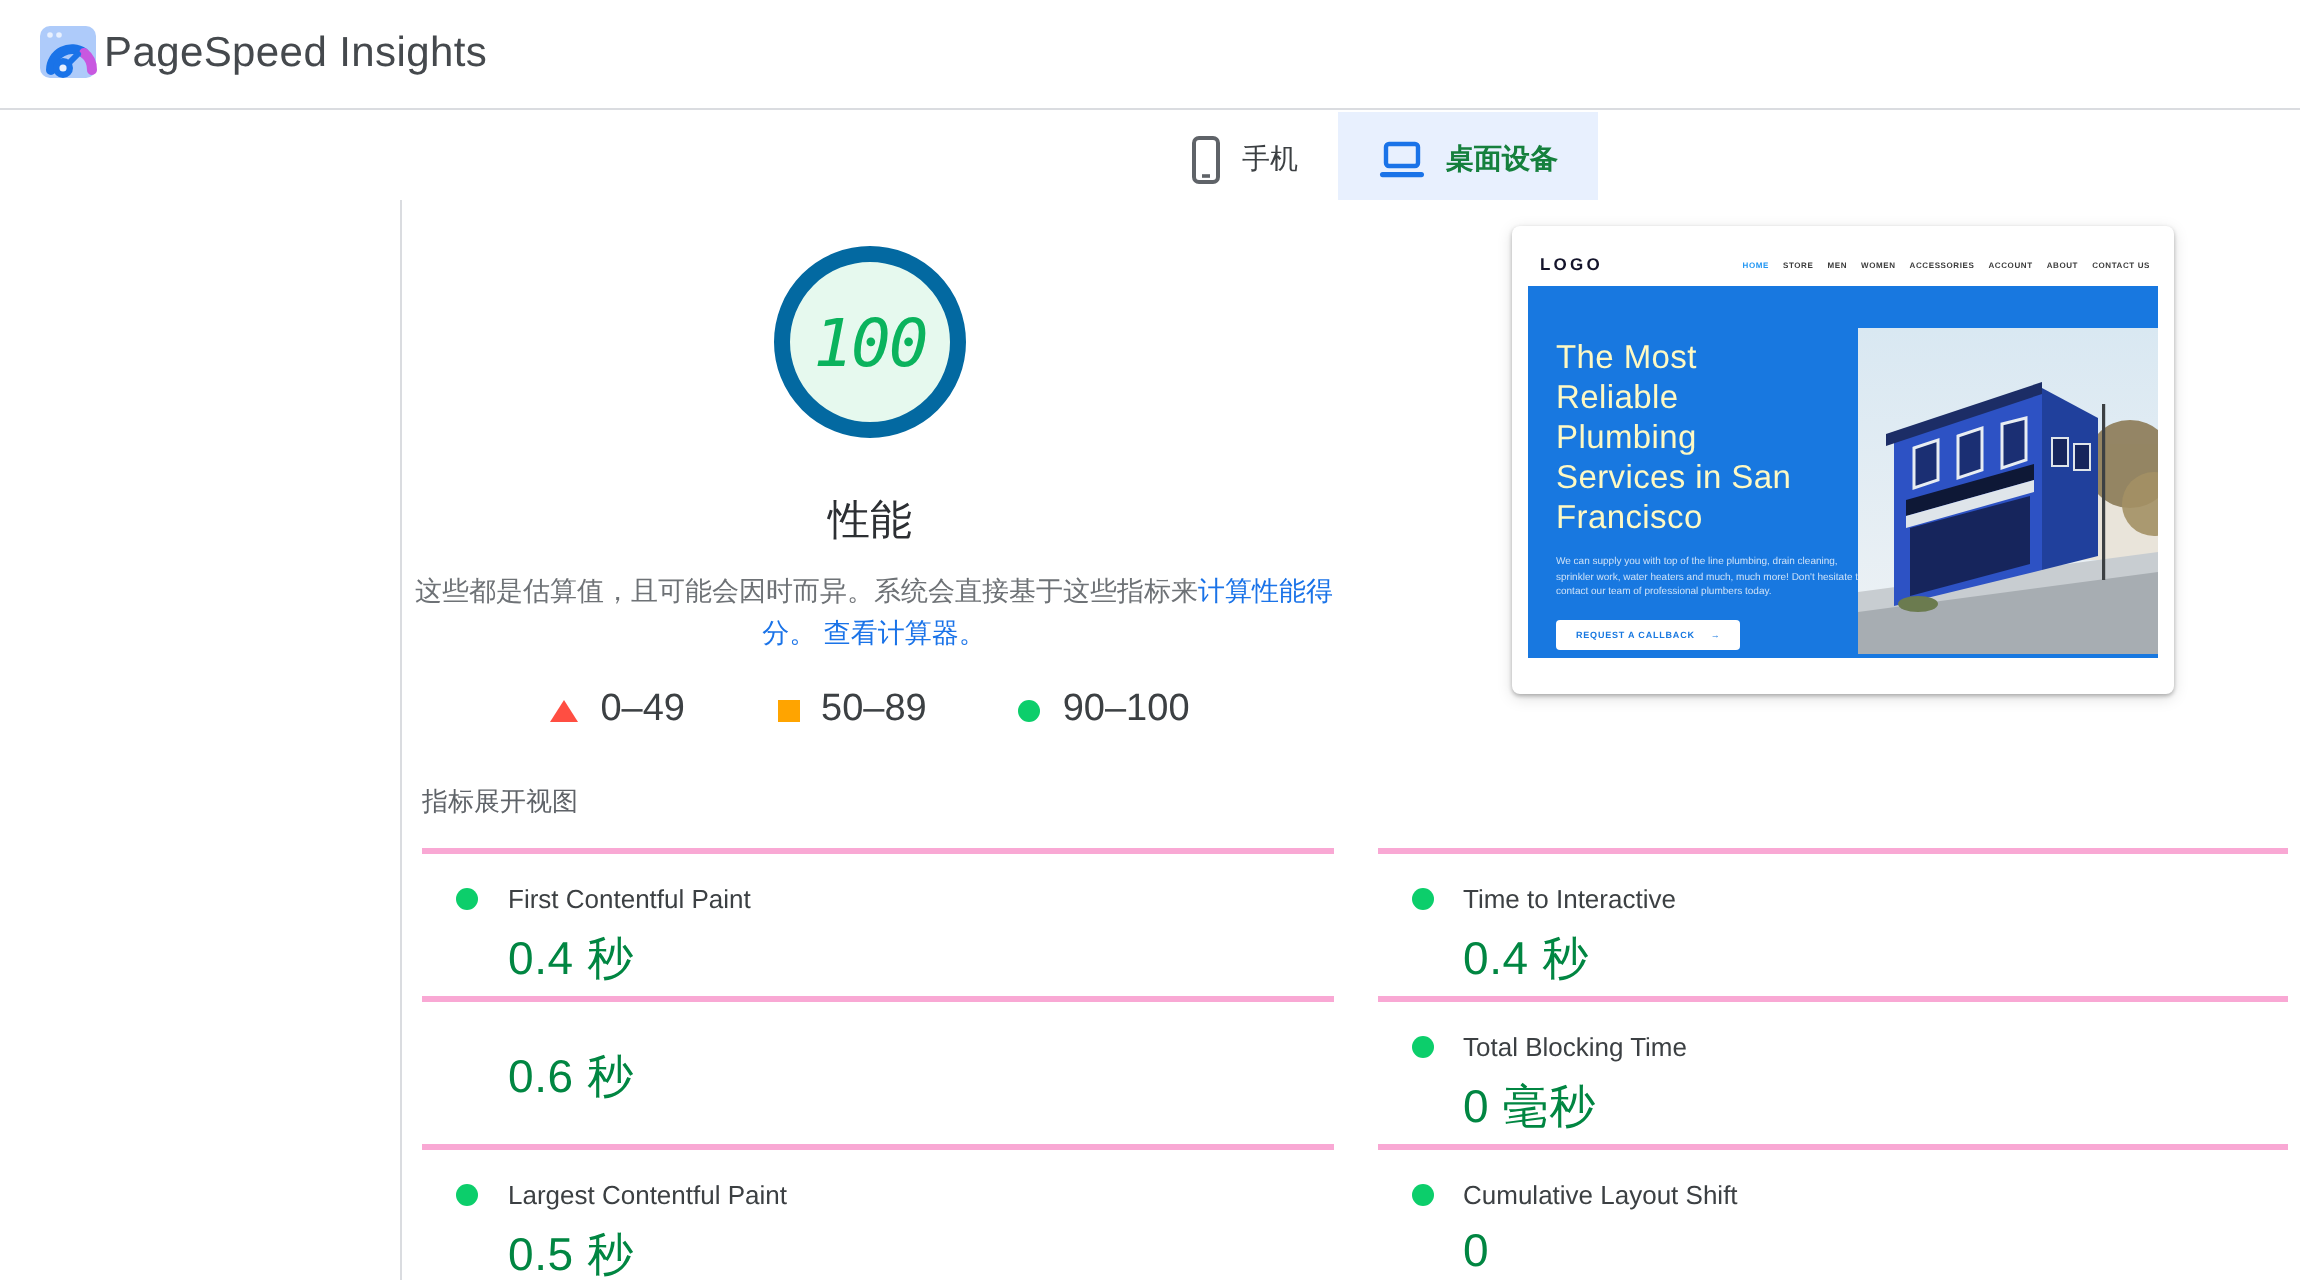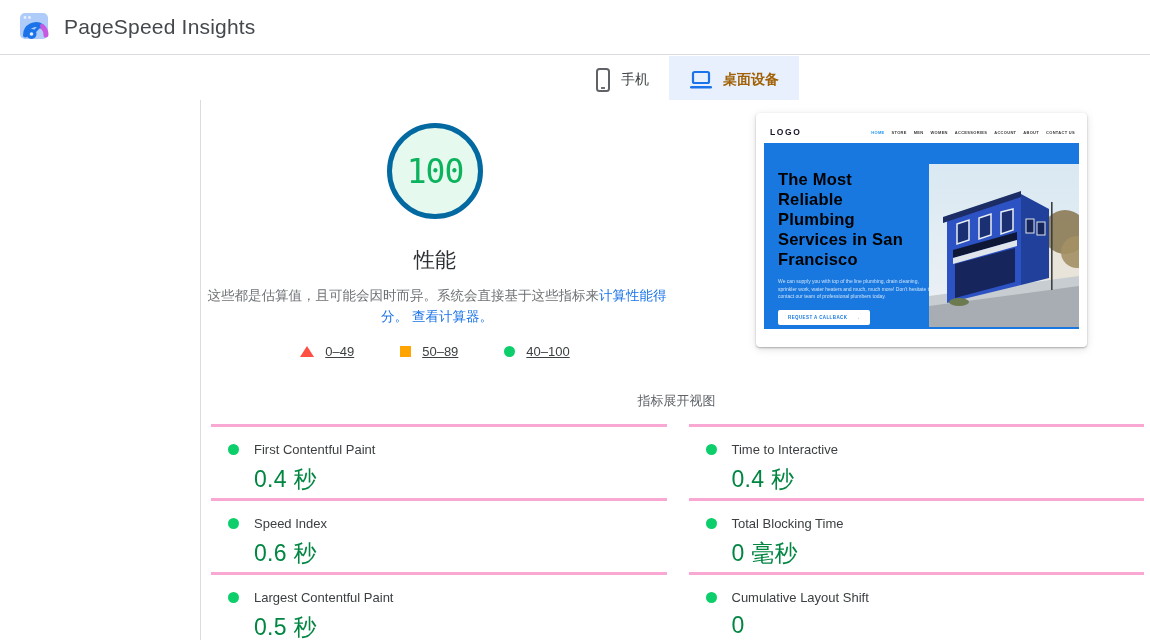--- a/index.html
+++ b/index.html
@@ -8,82 +8,82 @@
     position:relative; overflow:hidden; background:#fff;
     font-family:"Liberation Sans", sans-serif; color:#3c4043;
   }
 
   
   .app-header {
     position:absolute; left:0; top:0; width:1150px; height:55px;
     display:flex; align-items:center; padding-left:18px;
     border-bottom:1px solid #dadce0; background:#fff;
   }
-  .app-title { margin-left:12px; font-size:21px; color:#45494d; letter-spacing:.2px; }
+  .app-title { margin-left:0; font-size:21px; color:#45494d; letter-spacing:.2px; }
 
   
   .tabbar { position:absolute; top:56px; left:0; width:952px; height:47px; }
   .tabs { position:absolute; left:575px; top:0; height:47px; display:flex; }
   .tab { display:flex; align-items:center; gap:10px; padding:0 20px; height:47px; cursor:pointer; font-size:14px; }
   .tab-inactive { color:#3c4043; }
-  .tab-active { background:#e8f0fe; color:#a16207; position:relative; font-weight:700;text-align:right; }
+  .tab-active { background:#e8f0fe; color:#15803d; position:relative; font-weight:700;text-align:right; }
   .tab-underline { position:absolute; left:18px; right:18px; bottom:0; height:3px; background:#1a73e8; border-radius:2px 2px 0 0; }
 
   
   .report-card {
     position:absolute; left:200px; top:100px; width:949px; height:540px;
     background:#fff; border-left:1px solid #dadce0;
   }
 
   
   .summary { position:absolute; left:0; top:0; width:468px; }
   .gauge-row { margin-top:23px; display:flex; justify-content:center; }
   .gauge {
     width:96px; height:96px; border-radius:50%;
-    border:5px solid #0369a1; background:#e6f9ee;
-    display:flex; align-items:center; justify-content:center;
+    border:8px solid #0369a1; background:#e6f9ee;
+    display:flex; align-items:center; justify-content:center;font-style:italic;
   }
   .gauge-score { font-family:"DejaVu Sans Mono", monospace; font-size:33px; color:#0bb35d; letter-spacing:-1px; }
   .category-title { margin-top:27px; text-align:center; font-size:21px; color:#2c2f33; }
   .score-desc {
     width:472px; margin:11px auto 16px; text-align:center;
     font-size:13.5px; line-height:21px; color:#6e7276;
   }
   .inline-link { color:#1a73e8; cursor:pointer; text-decoration:none; }
-  .legend { margin-top:17px; display:flex; justify-content:center; align-items:center; gap:46px; font-size:13px; color:#3c4043;text-decoration:underline; }
+  .legend { margin-top:17px; display:flex; justify-content:center; align-items:center; gap:46px; font-size:19px; color:#3c4043; }
   .legend-item { display:flex; align-items:center; gap:11px; }
   .shape-triangle { width:0; height:0; border-left:7px solid transparent; border-right:7px solid transparent; border-bottom:11px solid #ff4e42; }
   .shape-square { width:11px; height:11px; background:#ffa400; }
   .shape-circle { width:11px; height:11px; border-radius:50%; background:#0cce6b; }
 
   
   .preview-card {
     position:absolute; left:555px; top:13px; width:331px; height:234px;
     background:#fff; border-radius:4px; padding:8px;
     box-shadow:0 1px 2px rgba(0,0,0,.28), 0 2px 8px rgba(0,0,0,.13);
   }
   .pv-nav { height:22px; display:flex; align-items:center; justify-content:space-between; padding:0 4px 0 6px; }
   .pv-logo { font-size:8.5px; font-weight:800; letter-spacing:1.6px; color:#14142b; }
   .pv-links { display:flex; gap:7px; }
   .pv-link { font-size:4px; font-weight:700; letter-spacing:.3px; color:#3a3a3a; }
   .pv-link.active { color:#2196f3; }
   .pv-hero { position:relative; height:186px; background:#1878e0; overflow:hidden; }
   .pv-hero-text { position:absolute; left:14px; top:26px; width:160px; }
-  .pv-headline { color:#000000; font-weight:700; font-size:16.5px; line-height:20px; letter-spacing:.2px; }
+  .pv-headline { color:#fef9c3; font-weight:400; font-size:16.5px; line-height:20px; letter-spacing:.2px; }
   .pv-paragraph { margin-top:9px; width:158px; font-size:5px; line-height:7.5px; color:rgba(255,255,255,.78); }
   .pv-cta {
     margin-top:9px; display:inline-flex; align-items:center; gap:8px;
     background:#fff; border-radius:2px; padding:5px 10px;
     font-size:4.5px; font-weight:700; letter-spacing:.4px; color:#1878e0;
   }
   .pv-photo { position:absolute; right:0; top:21px; width:150px; height:163px; }
 
   
   .metrics { position:absolute; left:10px; top:284px; width:933px; }
-  .metrics-head { display:flex; justify-content:center; align-items:center; font-size:13px; color:#5f6368; padding:8px 2px 14px 0; }
+  .metrics-head { display:flex; justify-content:flex-start; align-items:center; font-size:13px; color:#5f6368; padding:8px 2px 14px 0; }
   .expand-btn { cursor:pointer; }
   .metrics-grid { display:grid; grid-template-columns:1fr 1fr; column-gap:22px; }
   .metric-cell { border-top:3px solid #f9a8d4; height:74px; padding-top:15px; }
   .metric-cell.last-row { border-bottom:1px solid #e2e2e2; }
   .metric-head { display:flex; align-items:center; gap:15px; padding-left:17px; }
   .metric-dot { width:11px; height:11px; border-radius:50%; background:#0cce6b; flex:none; }
   .metric-name { font-size:13px; color:#3c4043; }
   .metric-value { margin:7px 0 0 43px; font-size:23px; color:#018642; letter-spacing:.3px; }
 </style>
 </head>
@@ -140,21 +140,21 @@
       <div class="legend-item">
         <span class="shape-triangle"></span>
         <span>0–49</span>
       </div>
       <div class="legend-item">
         <span class="shape-square"></span>
         <span>50–89</span>
       </div>
       <div class="legend-item">
         <span class="shape-circle"></span>
-        <span>40–100</span>
+        <span>90–100</span>
       </div>
     </div>
   </div>
 
   <div class="preview-card">
     <div class="pv-nav">
       <span class="pv-logo">LOGO</span>
       <span class="pv-links">
         <span class="pv-link active">HOME</span>
         <span class="pv-link">STORE</span>
@@ -225,24 +225,20 @@
         <div class="metric-value">0.4 秒</div>
       </div>
       <div class="metric-cell">
         <div class="metric-head">
           <span class="metric-dot"></span>
           <span class="metric-name">Time to Interactive</span>
         </div>
         <div class="metric-value">0.4 秒</div>
       </div>
       <div class="metric-cell">
-        <div class="metric-head">
-          <span class="metric-dot"></span>
-          <span class="metric-name">Speed Index</span>
-        </div>
         <div class="metric-value">0.6 秒</div>
       </div>
       <div class="metric-cell">
         <div class="metric-head">
           <span class="metric-dot"></span>
           <span class="metric-name">Total Blocking Time</span>
         </div>
         <div class="metric-value">0 毫秒</div>
       </div>
       <div class="metric-cell last-row">

